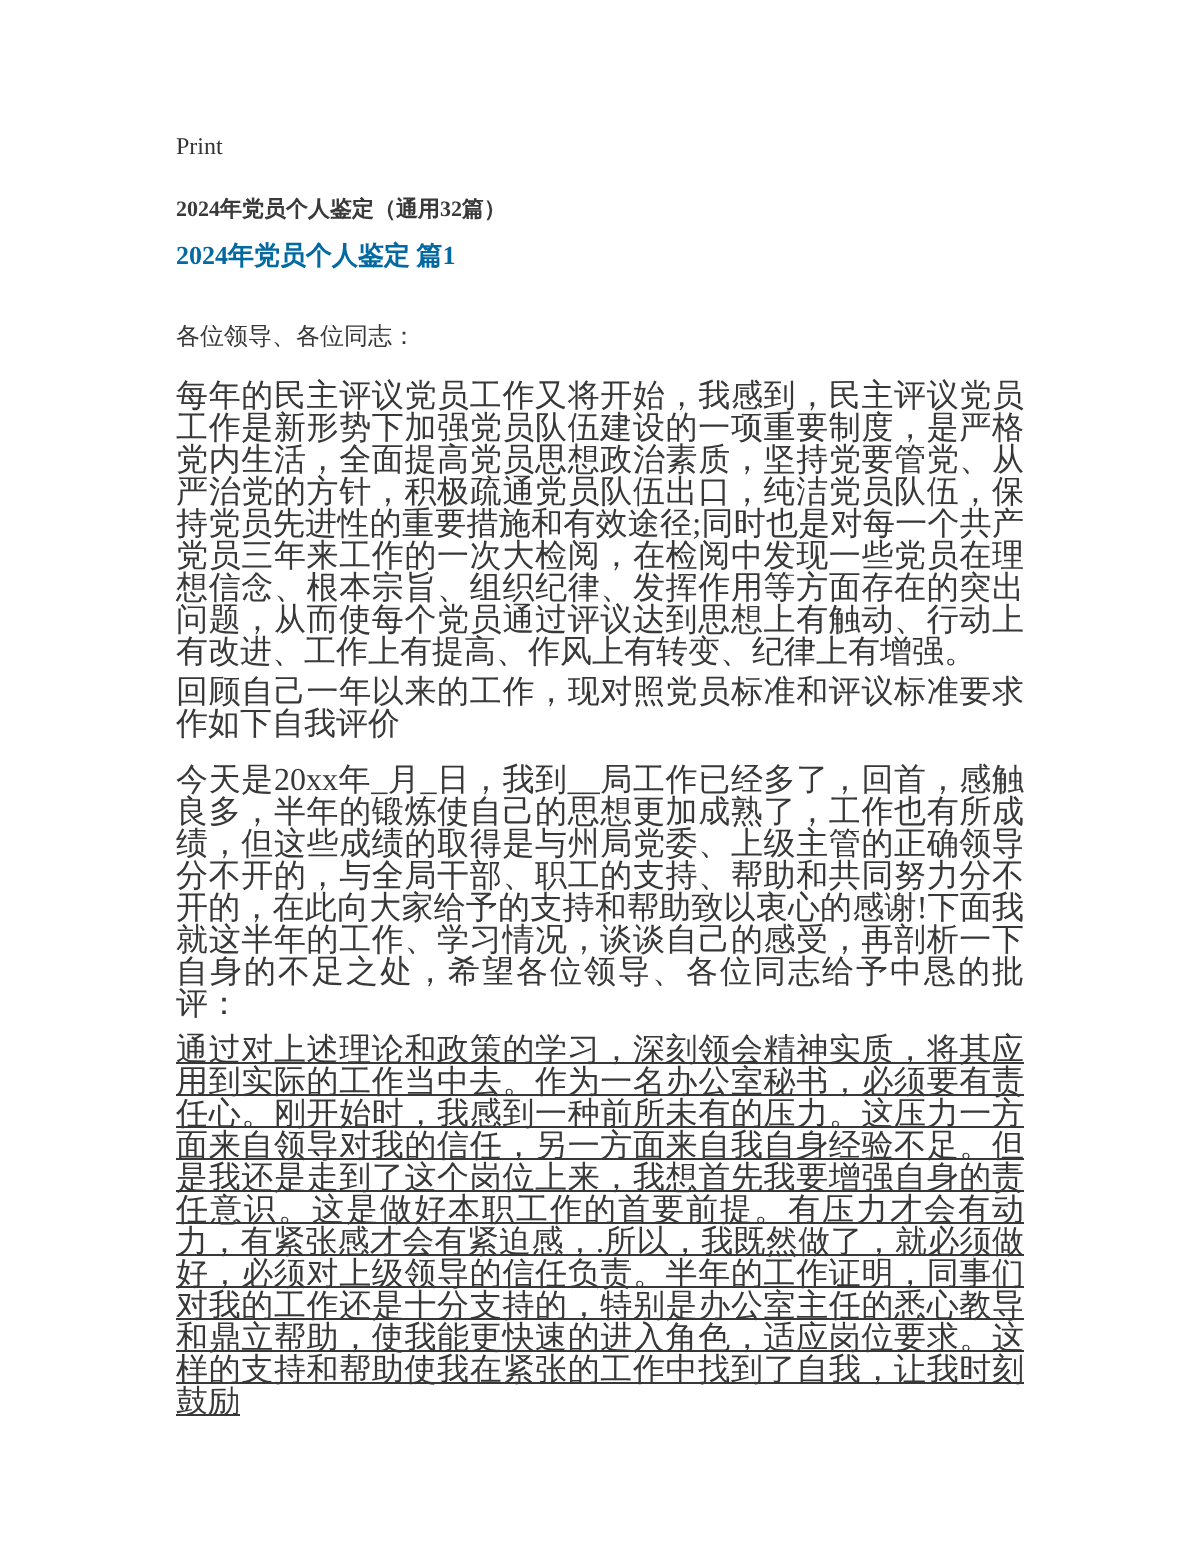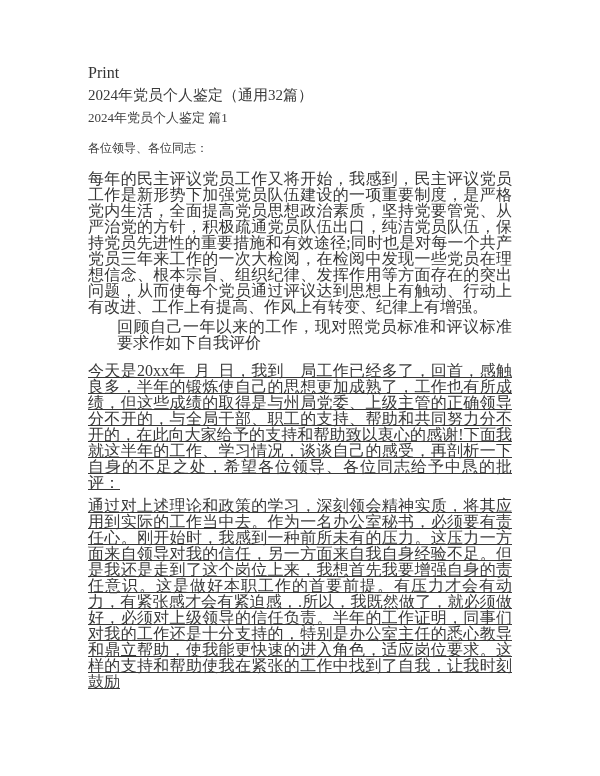--- a/index.html
+++ b/index.html
@@ -22,64 +22,65 @@
     top: 0;
     width: 424px;
   }
   .content > * {
     margin: 0;
     padding: 0;
   }
   .print-label {
     display: inline-block;
     margin-top: 66px;
-    font-size: 16px;
+    font-size: 12px;
     line-height: 14px;
     color: #333333;
     text-decoration: none;
     cursor: pointer;
   }
   .doc-title {
     margin-top: 18px;
     font-size: 23px;
     line-height: 30px;
     font-weight: bold;
     text-align: center;
     color: #1f1f1f;
     letter-spacing: 0.5px;
   }
   .doc-subtitle {
-    margin-top: 5px;
-    font-size: 15px;
+    margin-top: 15px;
+    font-size: 11px;
     line-height: 16px;
     color: #3a3a3a;
+    font-weight: bold;
   }
   .section-heading {
     margin-top: 6px;
     font-size: 13px;
     line-height: 17px;
-    font-weight: normal;
-    color: #404040;
+    font-weight: bold;
+    color: #0369a1;
   }
   .salutation {
-    margin-top: 14px;
+    margin-top: 24px;
     font-size: 12px;
     line-height: 16px;
   }
   .body-para {
     font-size: 16px;
     line-height: 16px;
     text-align: justify;
     text-justify: inter-ideograph;
     word-break: break-all;
     color: #383838;
   }
   .para-1 { margin-top: 15px; }
-  .para-2 { margin-top: 4px; margin-left: 29px; }
-  .para-3 { margin-top: 12px; text-decoration: underline; }
+  .para-2 { margin-top: 4px; }
+  .para-3 { margin-top: 12px; }
   .para-4 { margin-top: 7px; }
   .para-5 { margin-top: 7px; text-decoration: underline; }
 </style>
 </head>
 <body>
 
 <div class="page">
   <div class="content">
 
     <a class="print-label">Print</a>

